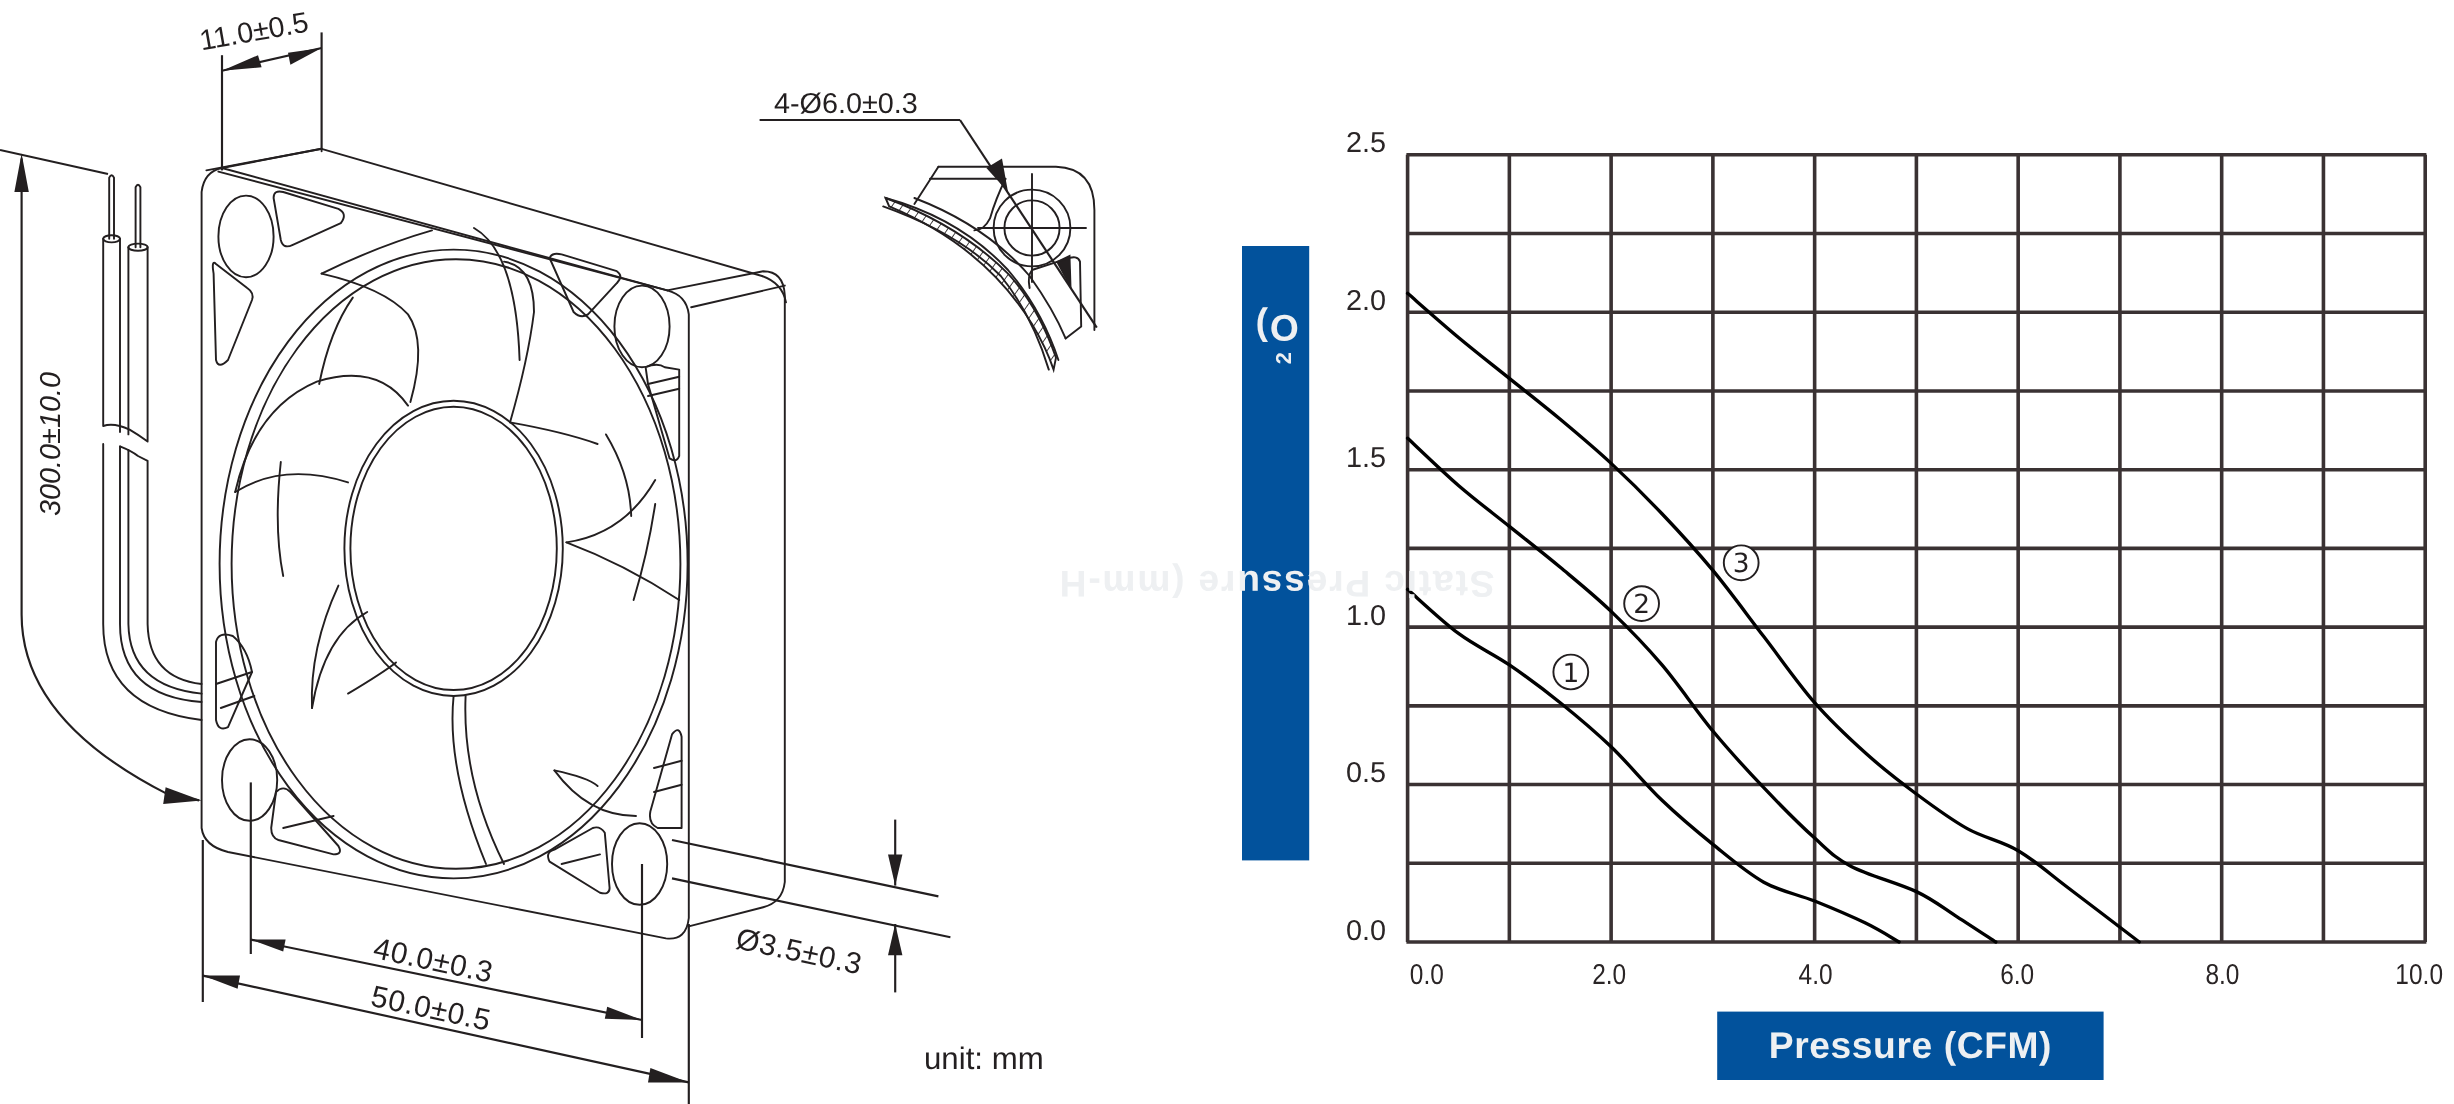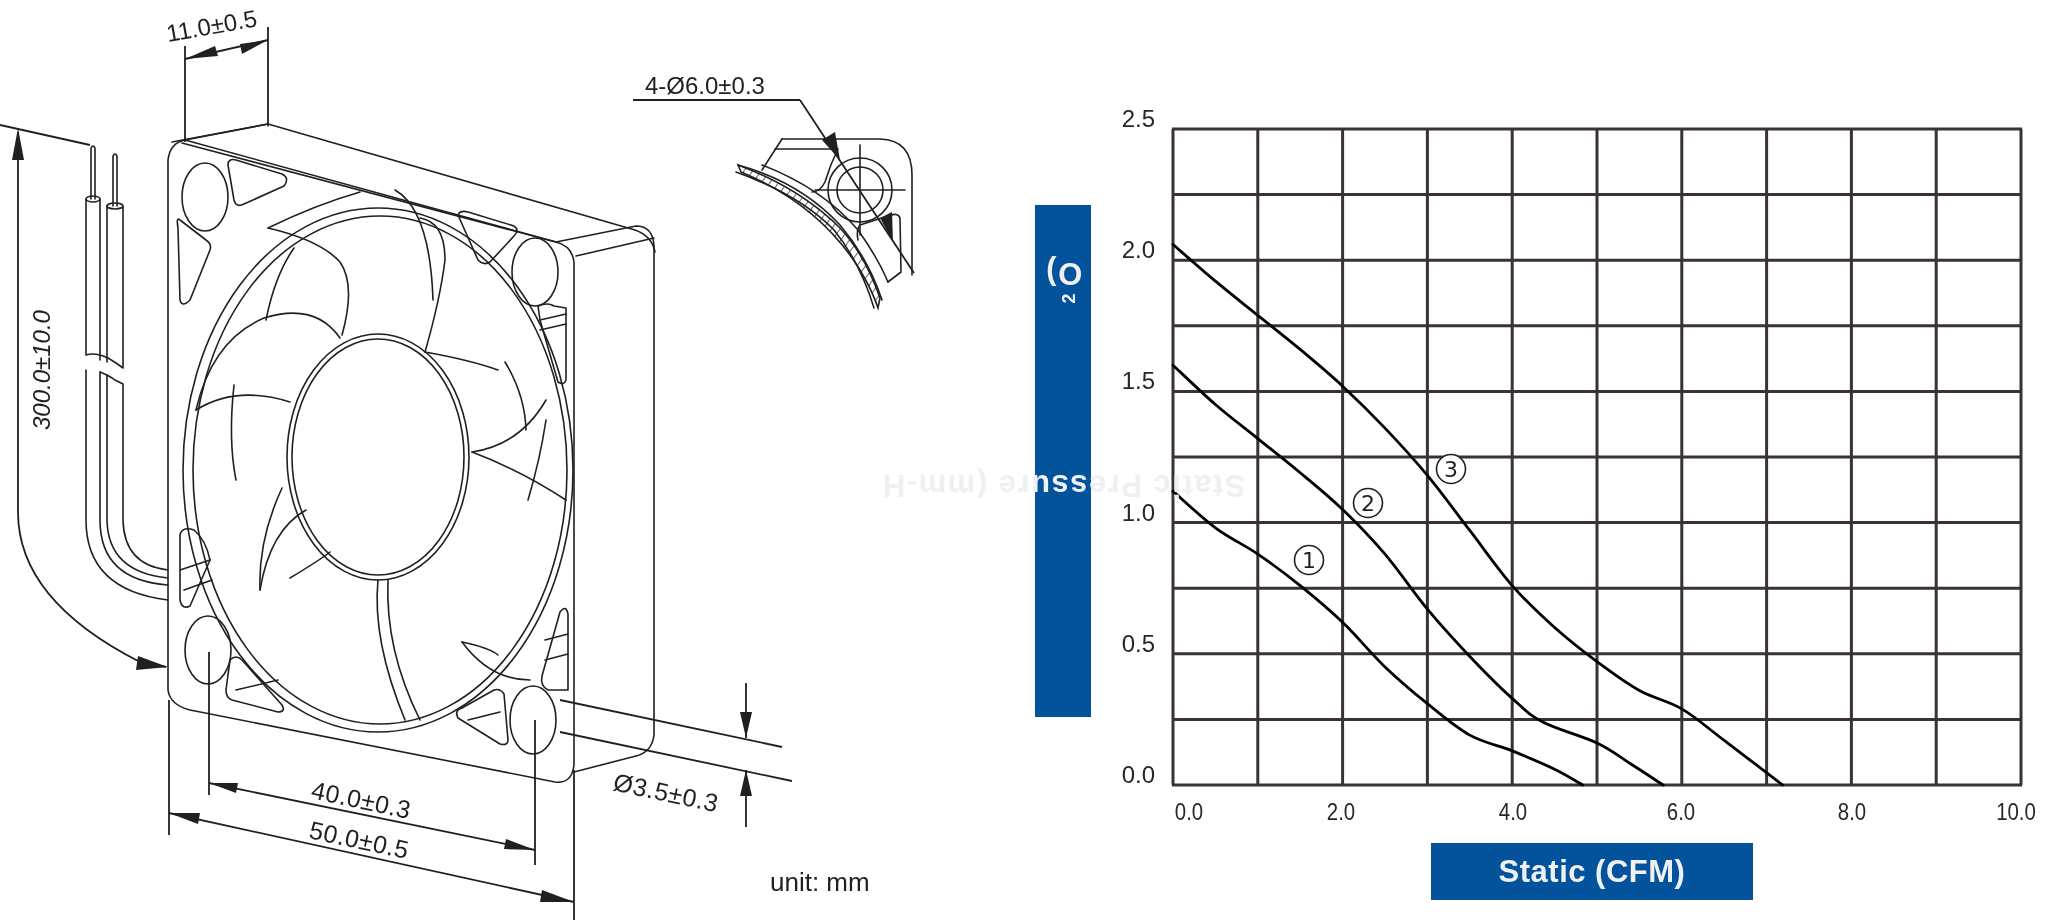--- a/index.html
+++ b/index.html
@@ -247,13 +247,13 @@
       <g>
         <circle cx="1451" cy="469" r="14.5" class="series-label-circle"></circle>
         <text x="1451" y="477" text-anchor="middle" class="series-label-text">3</text>
       </g>
     </g>
 </svg>
 
 <div id="ylabel-box" class="axis-box">
   <span><span>Static Pressure (mm-H</span><sub>2</sub><span>O)</span></span>
 </div>
-<div id="xlabel-box" class="axis-box">Static (CFM)</div>
+<div id="xlabel-box" class="axis-box">Pressure (CFM)</div>
 
 </body></html>

